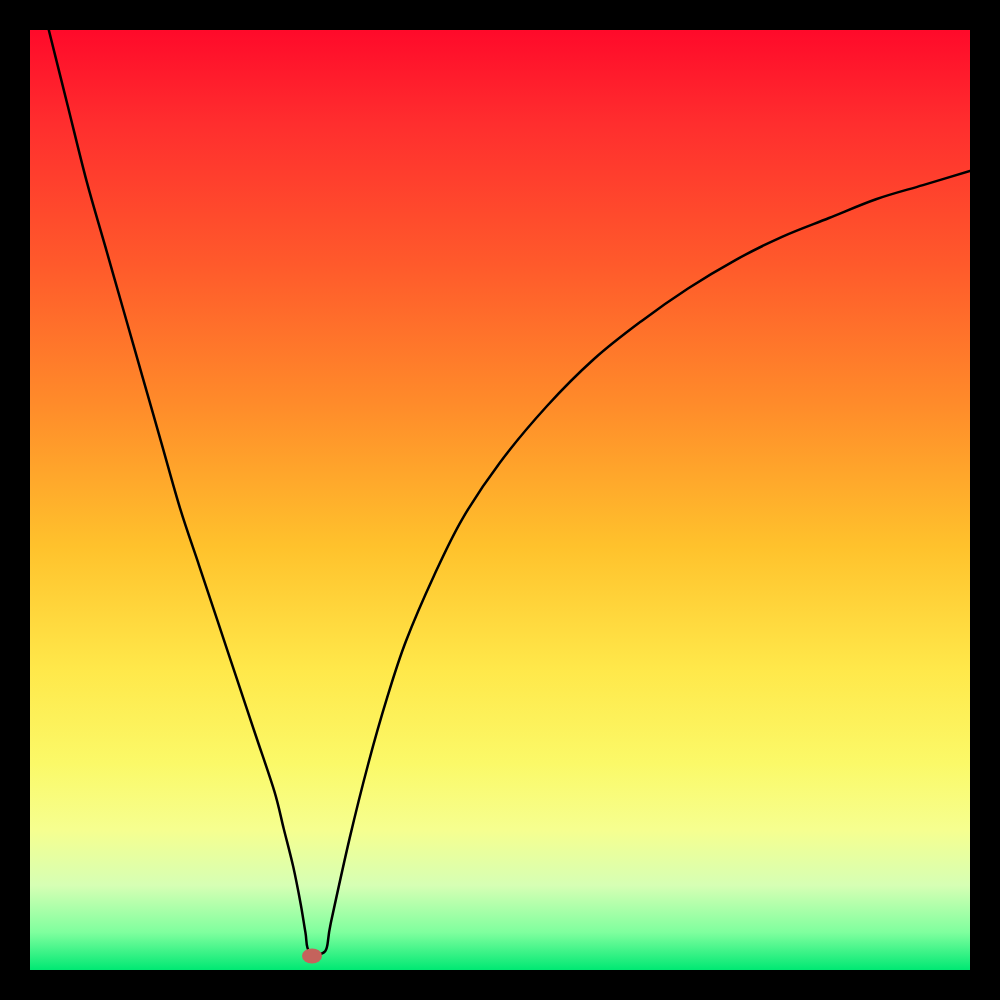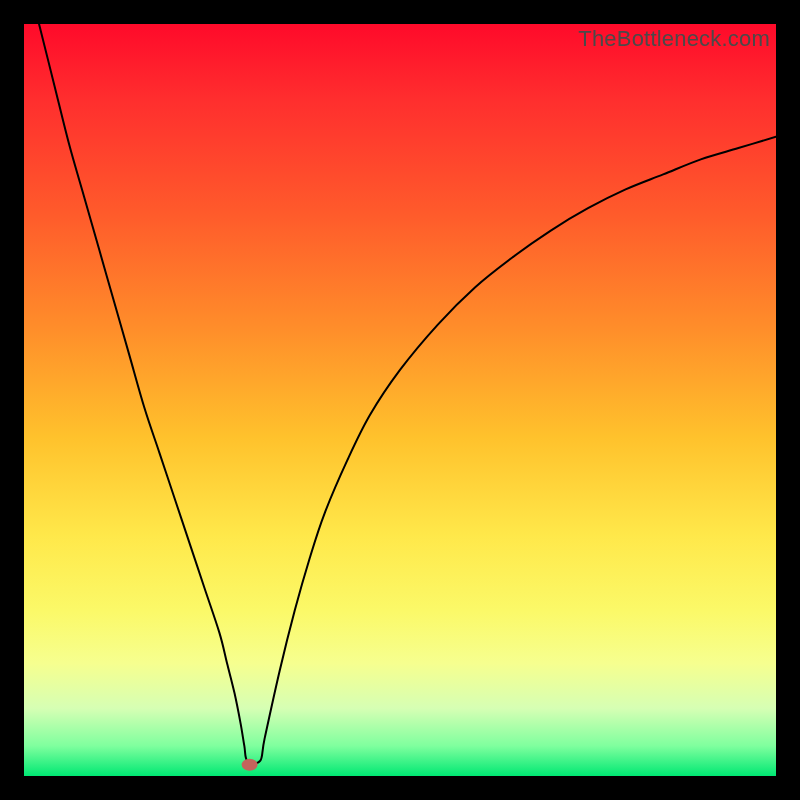--- a/index.html
+++ b/index.html
@@ -65,19 +65,18 @@
   .marker {
     fill: #c4635c;
     stroke: none;
   }
 </style>
 </head>
 <body>
 
 <div class="frame">
   <div class="plot">
-    <div class="watermark">TheBottleneck.com</div>
     <svg viewBox="0 0 752 752">
       <path id="curve-path" class="curve" d="M 15.04 0.00 C 17.55 10.03, 25.07 40.11, 30.08 60.16 C 35.09 80.21, 40.11 101.52, 45.12 120.32 C 50.13 139.12, 55.15 155.41, 60.16 172.96 C 65.17 190.51, 70.19 208.05, 75.20 225.60 C 80.21 243.15, 85.23 260.69, 90.24 278.24 C 95.25 295.79, 100.27 313.33, 105.28 330.88 C 110.29 348.43, 115.31 367.23, 120.32 383.52 C 125.33 399.81, 130.35 413.60, 135.36 428.64 C 140.37 443.68, 145.39 458.72, 150.40 473.76 C 155.41 488.80, 160.43 503.84, 165.44 518.88 C 170.45 533.92, 175.47 548.96, 180.48 564.00 C 185.49 579.04, 191.76 596.59, 195.52 609.12 C 199.28 621.65, 200.53 629.17, 203.04 639.20 C 205.55 649.23, 208.30 659.25, 210.56 669.28 C 212.82 679.31, 214.95 690.59, 216.58 699.36 C 218.21 708.13, 219.21 715.65, 220.34 721.92 C 221.46 728.19, 220.71 734.45, 223.34 736.96 C 225.98 739.47, 233.25 740.72, 236.13 736.96 C 239.01 733.20, 237.38 729.44, 240.64 714.40 C 243.90 699.36, 250.67 668.03, 255.68 646.72 C 260.69 625.41, 265.71 605.36, 270.72 586.56 C 275.73 567.76, 280.75 550.21, 285.76 533.92 C 290.77 517.63, 294.53 505.09, 300.80 488.80 C 307.07 472.51, 315.84 452.45, 323.36 436.16 C 330.88 419.87, 337.15 406.08, 345.92 391.04 C 354.69 376.00, 364.72 360.96, 376.00 345.92 C 387.28 330.88, 401.07 314.59, 413.60 300.80 C 426.13 287.01, 438.67 274.48, 451.20 263.20 C 463.73 251.92, 476.27 242.52, 488.80 233.12 C 501.33 223.72, 513.87 214.95, 526.40 206.80 C 538.93 198.65, 551.47 191.13, 564.00 184.24 C 576.53 177.35, 589.07 171.08, 601.60 165.44 C 614.13 159.80, 626.67 155.41, 639.20 150.40 C 651.73 145.39, 664.27 139.75, 676.80 135.36 C 689.33 130.97, 701.87 127.84, 714.40 124.08 C 726.93 120.32, 745.73 114.68, 752.00 112.80"></path>
       <ellipse id="marker-dot" class="marker" cx="225.60" cy="740.72" rx="8" ry="6"></ellipse>
     </svg>
   </div>
 </div>
 
 </body></html>

